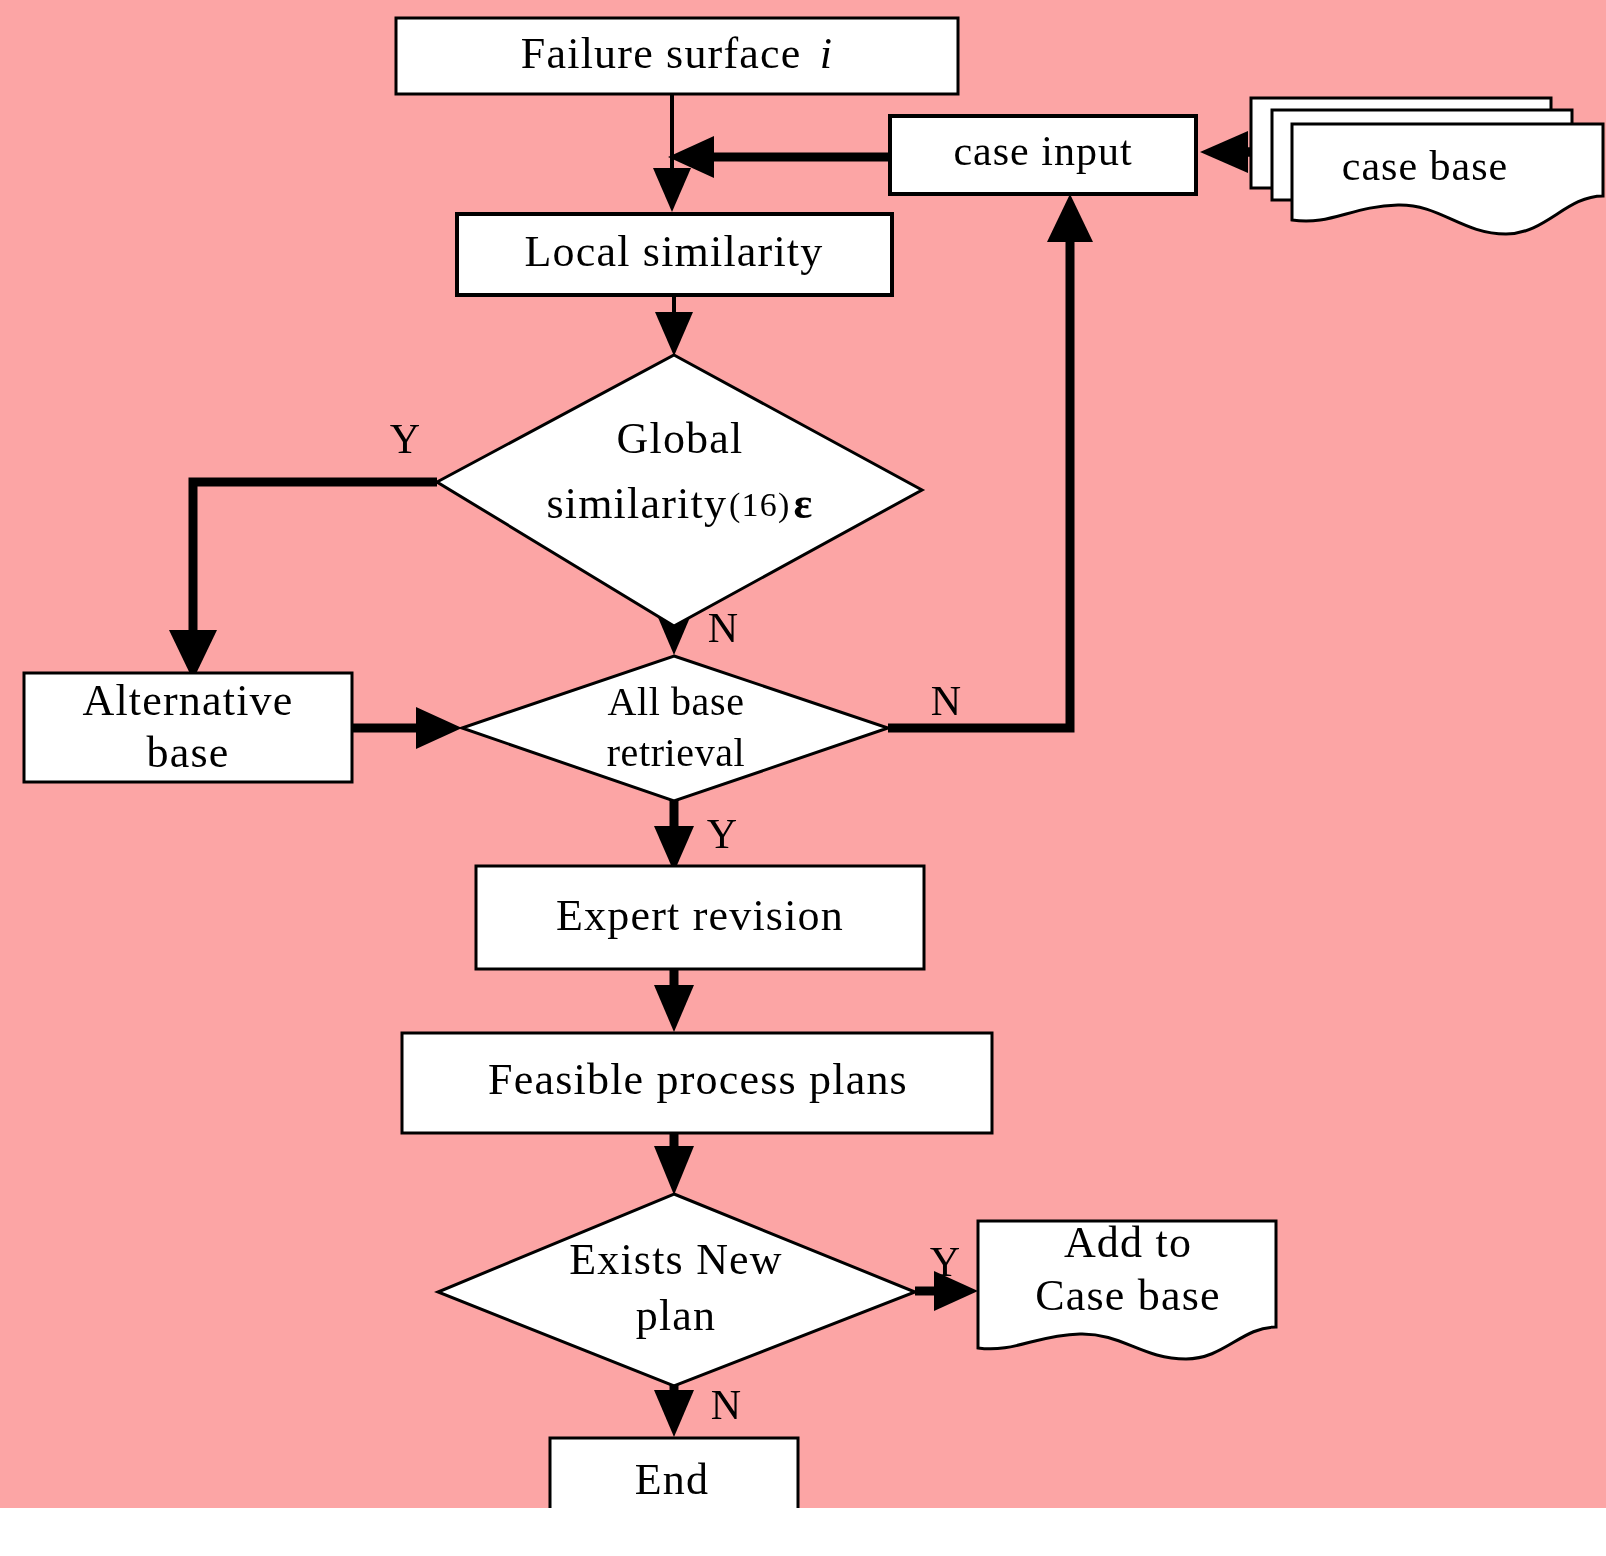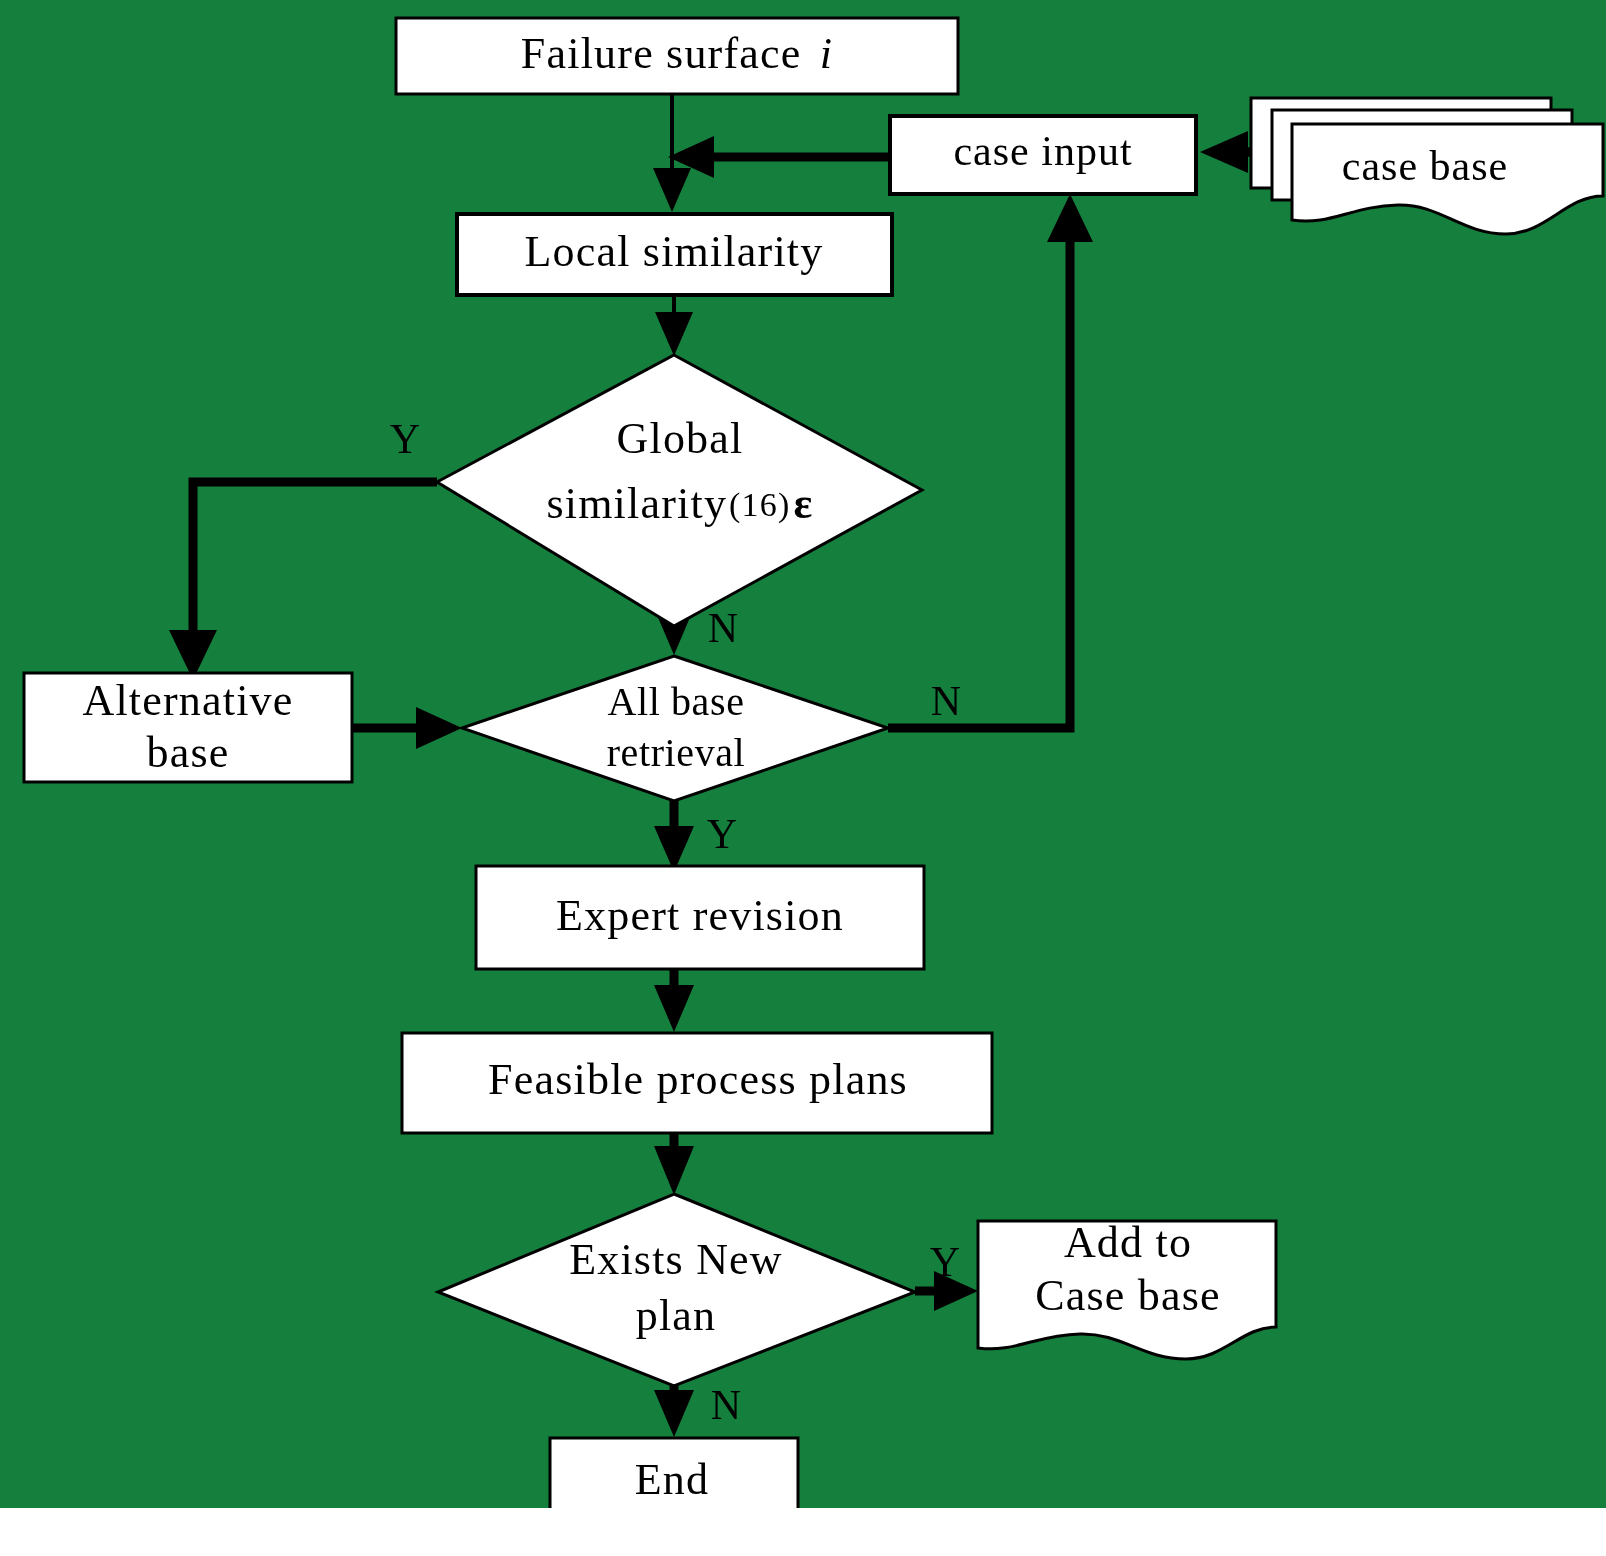--- a/index.html
+++ b/index.html
@@ -7,21 +7,21 @@
     padding: 0;
     background: #ffffff;
   }
   body {
     font-family: "Liberation Serif", "DejaVu Serif", serif;
   }
   #flowchart-root {
     position: relative;
     width: 1606px;
     height: 1508px;
-    background: #15803d;
+    background: #fca5a5;
     overflow: hidden;
   }
   #flow-svg {
     position: absolute;
     top: 0;
     left: 0;
     width: 1606px;
     height: 1556px;
   }
   .node-text {

